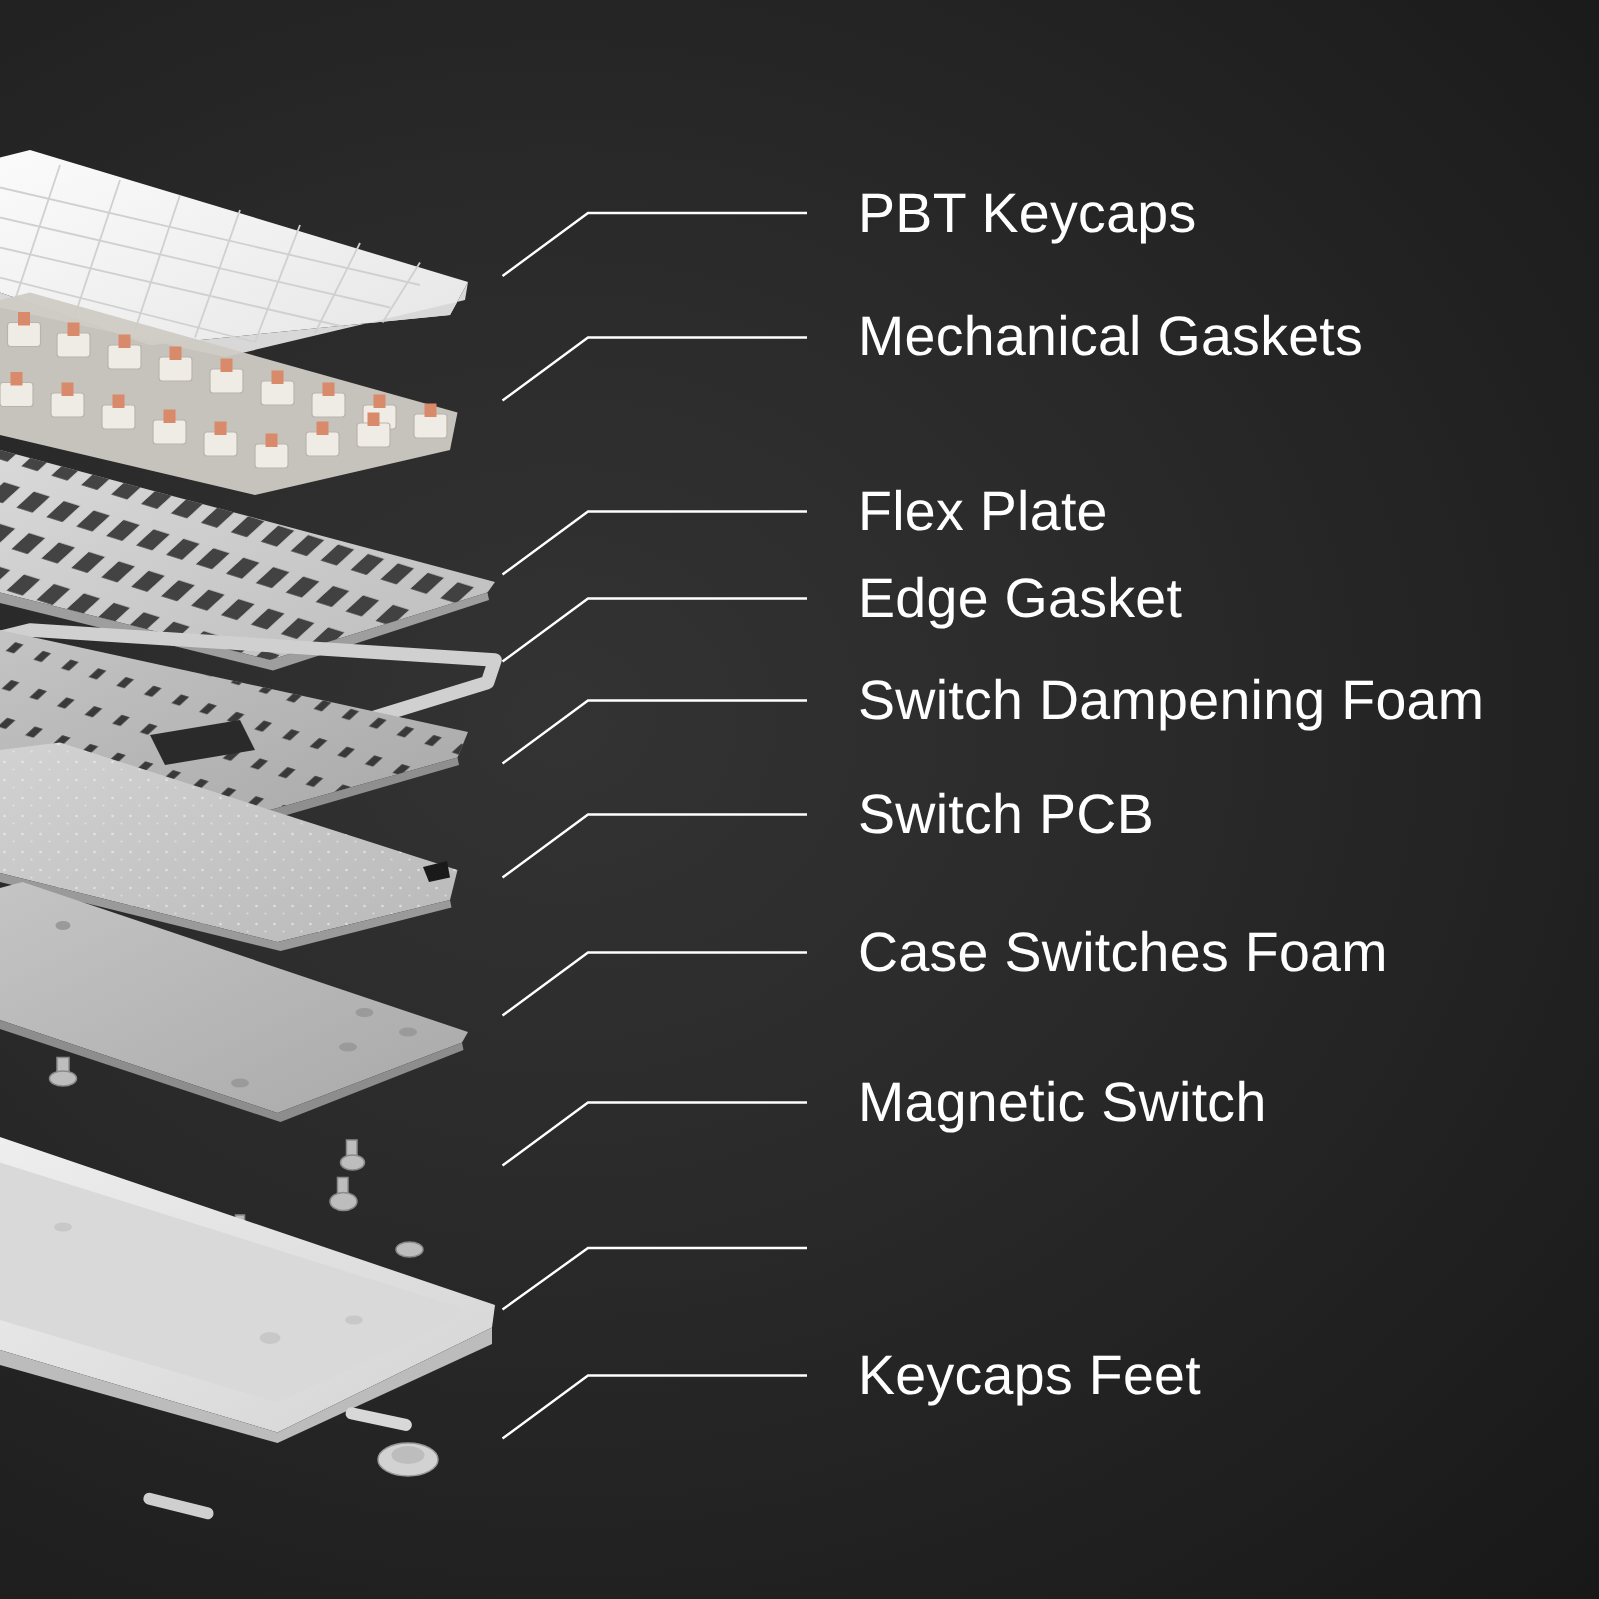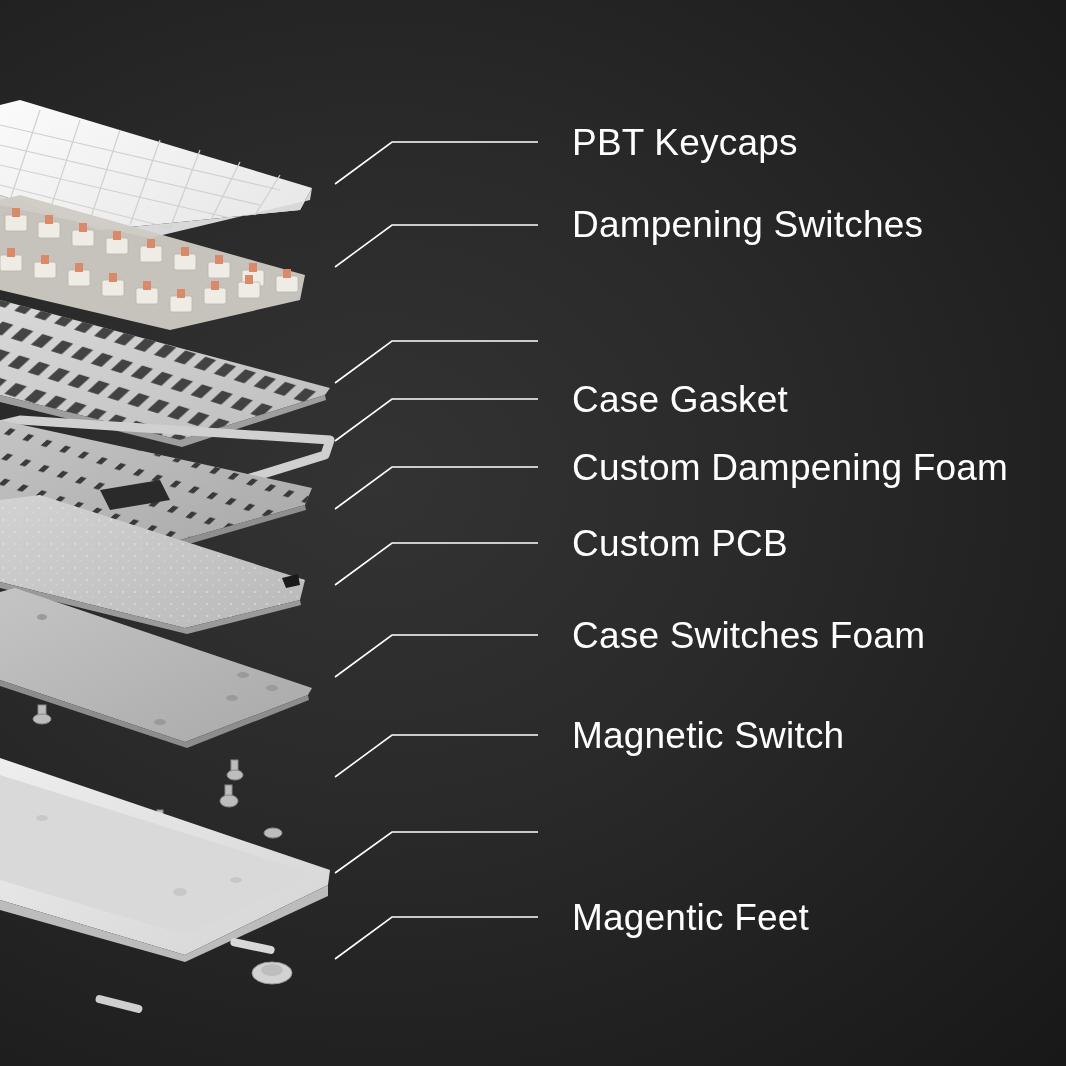--- a/index.html
+++ b/index.html
@@ -189,20 +189,21 @@
       <polyline points="335,509 392,467 538,467"></polyline>
       <polyline points="335,585 392,543 538,543"></polyline>
       <polyline points="335,677 392,635 538,635"></polyline>
       <polyline points="335,777 392,735 538,735"></polyline>
       <polyline points="335,873 392,832 538,832"></polyline>
       <polyline points="335,959 392,917 538,917"></polyline>
     </g>
   </svg>
 
   <div class="label" style="top:142px">PBT Keycaps</div>
-  <div class="label" style="top:224px">Dampening Switches</div>
-  <div class="label" style="top:399px">Case Gasket</div>
-  <div class="label" style="top:467px">Custom Dampening Foam</div>
-  <div class="label" style="top:543px">Custom PCB</div>
+  <div class="label" style="top:224px">Mechanical Gaskets</div>
+  <div class="label" style="top:341px">Flex Plate</div>
+  <div class="label" style="top:399px">Edge Gasket</div>
+  <div class="label" style="top:467px">Switch Dampening Foam</div>
+  <div class="label" style="top:543px">Switch PCB</div>
   <div class="label" style="top:635px">Case Switches Foam</div>
   <div class="label" style="top:735px">Magnetic Switch</div>
-  <div class="label" style="top:917px">Magentic Feet</div>
+  <div class="label" style="top:917px">Keycaps Feet</div>
 </div>
 
 </body></html>

